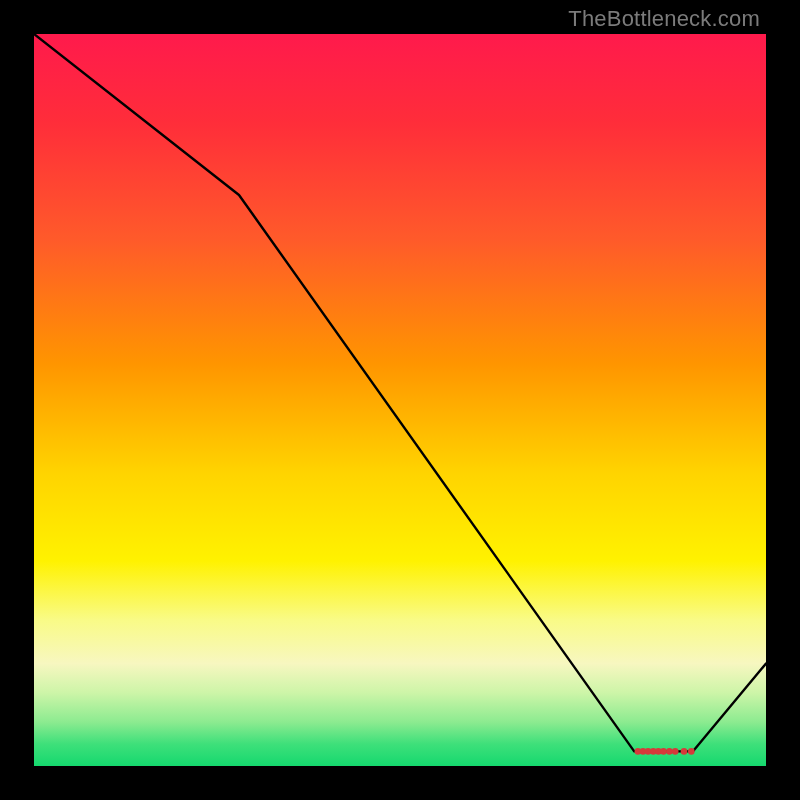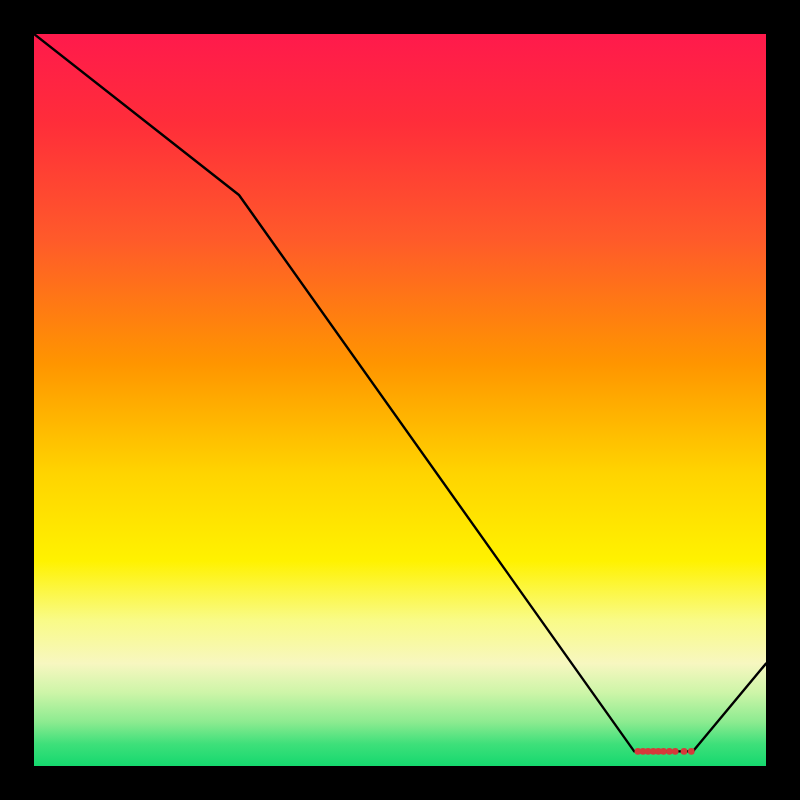--- a/index.html
+++ b/index.html
@@ -55,20 +55,21 @@
     font-size: 22px;
     color: #7b7b7b;
     letter-spacing: 0.2px;
   }
 </style>
 </head>
 <body>
 
 <div class="stage">
 
+  <div class="watermark">TheBottleneck.com</div>
 
   <div class="plot">
     <div class="gradient"></div>
 
     <svg class="curve" width="732" height="732" viewBox="0 0 732 732">
       <path id="series-path" fill="none" stroke="#000000" stroke-width="2.4" stroke-linejoin="round" stroke-linecap="round" d="M0.0 0.0 L205.0 161.0 L600.2 717.4 L658.8 717.4 L732.0 629.5"></path>
       <g id="marker-group">
           <circle cx="603.9" cy="717.4" r="3.3" fill="#d63a3a"></circle>
           <circle cx="609.0" cy="717.4" r="3.3" fill="#d63a3a"></circle>
           <circle cx="614.1" cy="717.4" r="3.3" fill="#d63a3a"></circle>

